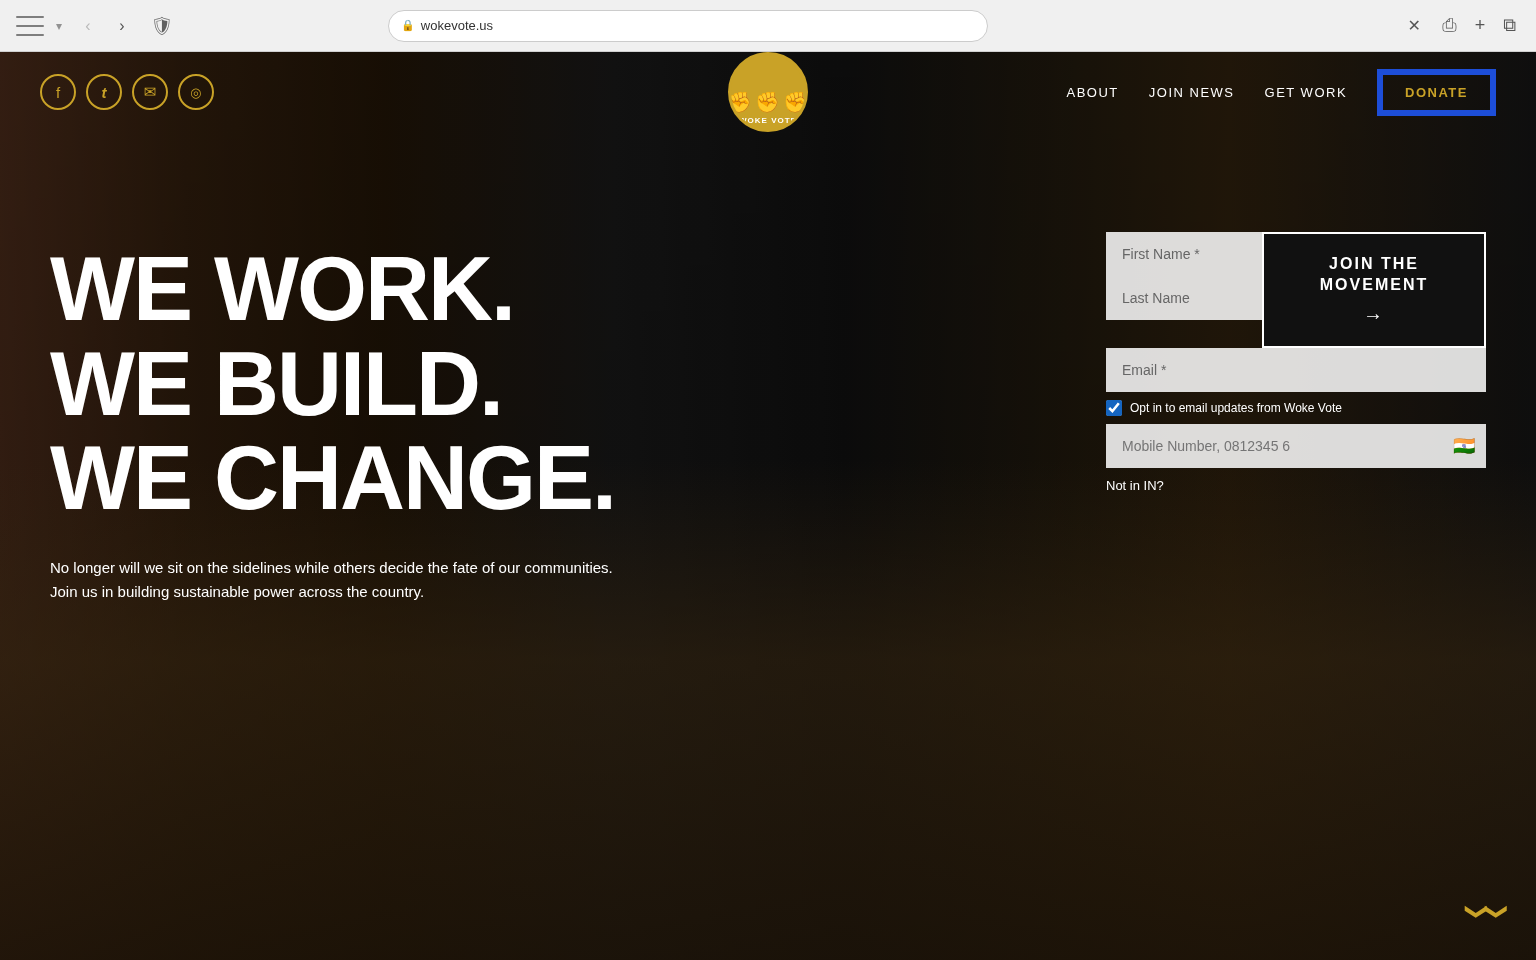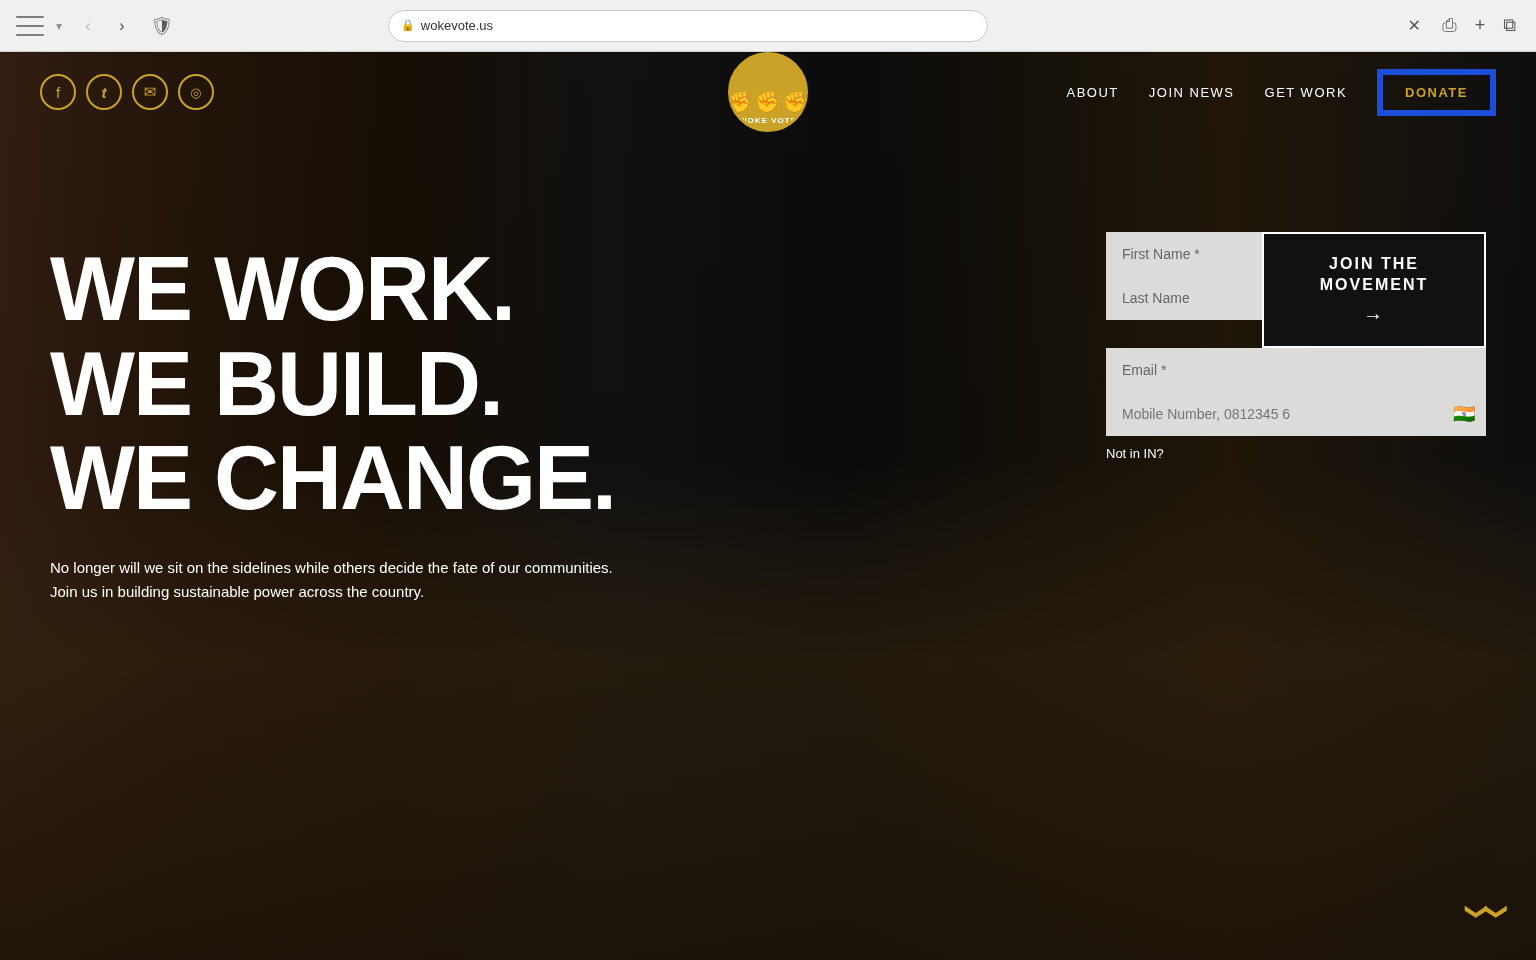--- a/index.html
+++ b/index.html
@@ -422,20 +422,24 @@
         </div>
         <button class="join-btn">
           <span>JOIN THE</span>
           <span>MOVEMENT</span>
           <span class="join-arrow">→</span>
         </button>
       </div>
 
       <input type="email" class="form-input" placeholder="Email *" style="">
 
+      <div class="opt-in-row">
+        <input type="checkbox" class="opt-in-checkbox" checked="" style="">
+        <label class="opt-in-label">Opt in to email updates from Woke Vote</label>
+      </div>
 
 
       <div class="mobile-row">
         <input type="tel" class="mobile-input" placeholder="Mobile Number, 0812345 6" style="">
         <span class="flag-indicator">🇮🇳</span>
       </div>
 
       <div style="padding-top:6px;">
         <a class="not-in-link">Not in IN?</a>
       </div>

